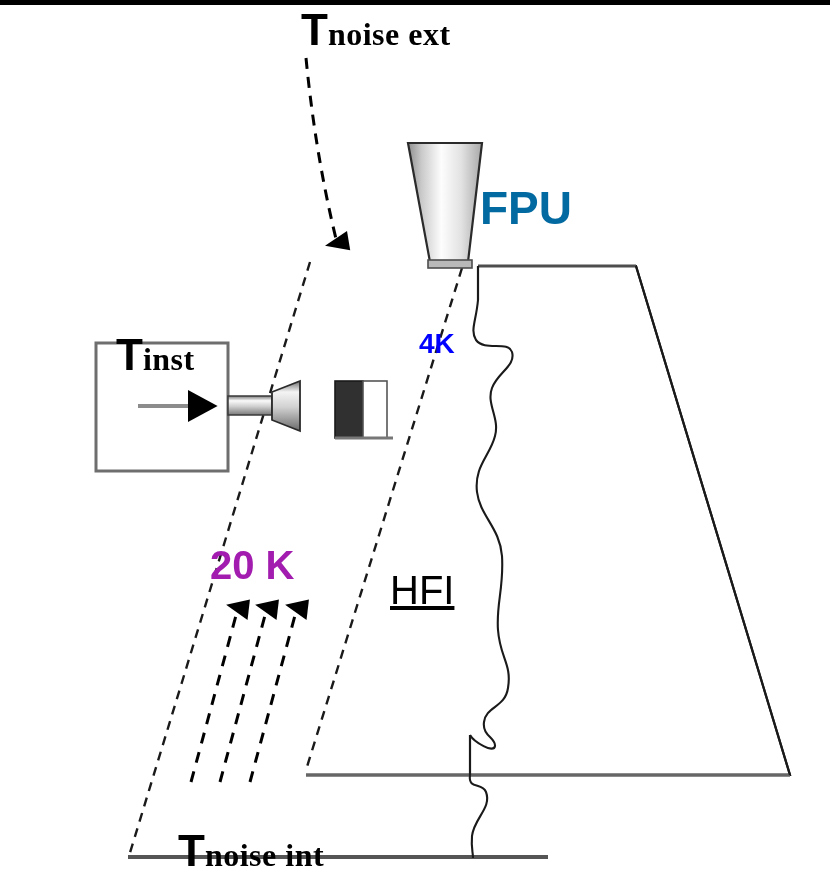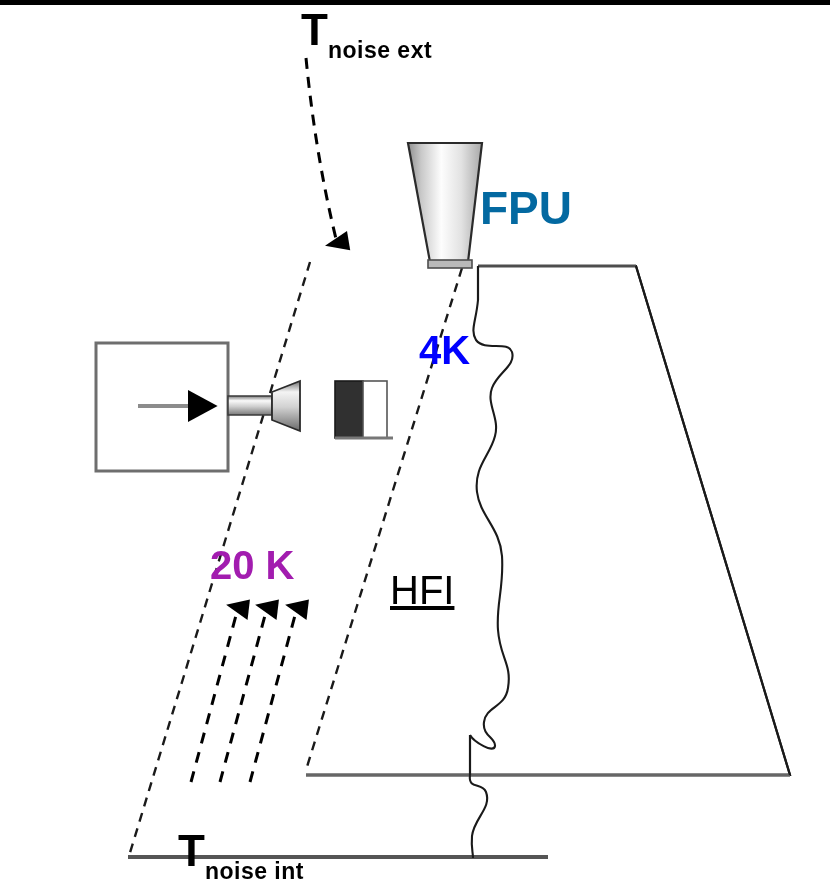--- a/index.html
+++ b/index.html
@@ -29,25 +29,26 @@
     position: absolute;
     white-space: nowrap;
     line-height: 1;
     font-family: "Liberation Sans", sans-serif;
     font-weight: bold;
   }
   .lbl .base {
     font-size: 44px;
   }
   .lbl .sub {
-    font-size: 23px;
+    font-size: 32px;
     vertical-align: baseline;
     position: relative;
-    top: 13px;
+    top: 0;
     letter-spacing: 0.5px;
+    font-family: Liberation Serif, serif;
   }
   #label-tnoise-ext {
     left: 301px;
     top: 8px;
     color: #000000;
   }
   #label-tinst {
     left: 116px;
     top: 333px;
     color: #000000;
@@ -59,21 +60,21 @@
     margin-top: 39px;
   }
   #label-fpu {
     left: 480px;
     top: 185px;
     font-size: 46px;
   }
   #label-4k {
     left: 419px;
     top: 330px;
-    font-size: 40px;
+    font-size: 28px;
   }
   #label-20k {
     left: 210px;
     top: 545px;
     font-size: 40px;
   }
   #label-hfi {
     left: 390px;
     top: 570px;
     font-size: 40px;
@@ -183,20 +184,23 @@
       <line x1="191" y1="782" x2="238" y2="608" stroke="#000000" stroke-width="3" stroke-dasharray="11,9" marker-end="url(#arrow-up)"></line>
       <line x1="220" y1="782" x2="267" y2="608" stroke="#000000" stroke-width="3" stroke-dasharray="11,9" marker-end="url(#arrow-up)"></line>
       <line x1="250" y1="782" x2="297" y2="608" stroke="#000000" stroke-width="3" stroke-dasharray="11,9" marker-end="url(#arrow-up)"></line>
     </g>
   </svg>
 
   <div class="lbl" id="label-tnoise-ext" style="color: rgb(0, 0, 0);">
     <span class="base">T</span><span class="sub">noise ext</span>
   </div>
 
+  <div class="lbl" id="label-tinst" style="color: rgb(0, 0, 0);">
+    <span class="base">T</span><span class="sub">inst</span>
+  </div>
 
   <div class="lbl" id="label-tnoise-int" style="color: rgb(0, 0, 0);">
     <span class="base">T</span><span class="sub">noise int</span>
   </div>
 
   <div class="lbl" id="label-fpu" style="color: #0369a1;">FPU</div>
   <div class="lbl" id="label-4k" style="color: rgb(0, 0, 255);">4K</div>
   <div class="lbl" id="label-20k" style="color: #a21caf;">20 K</div>
   <div class="lbl" id="label-hfi" style="color: rgb(0, 0, 0);">HFI</div>
 

